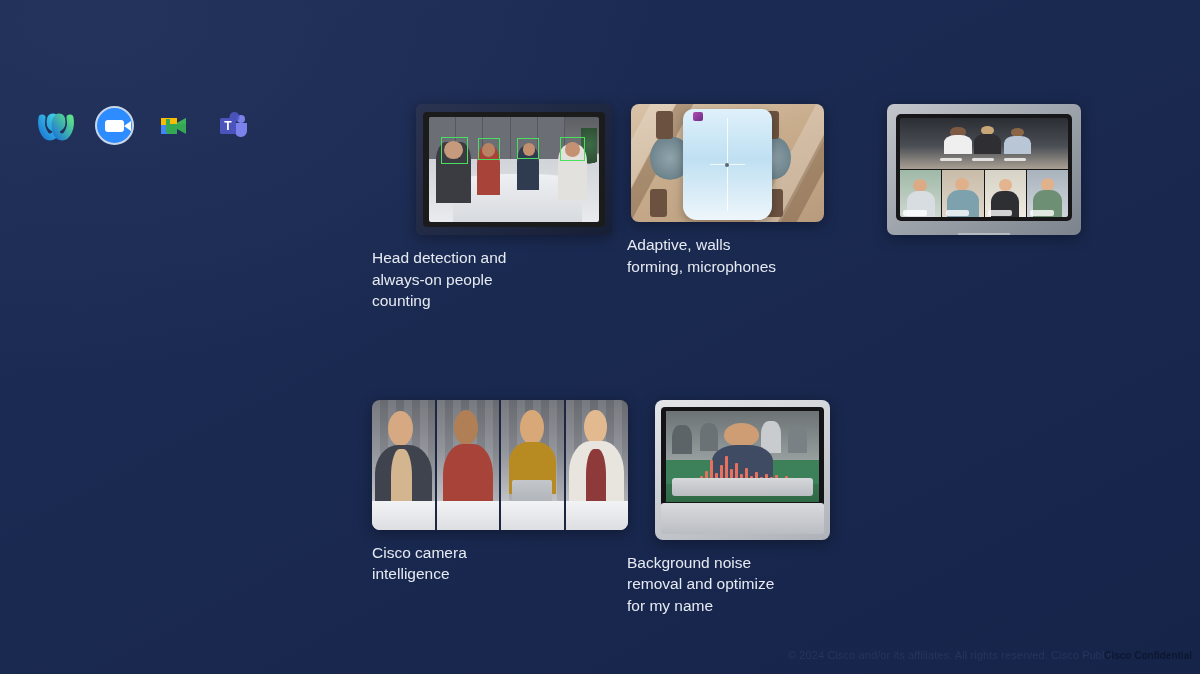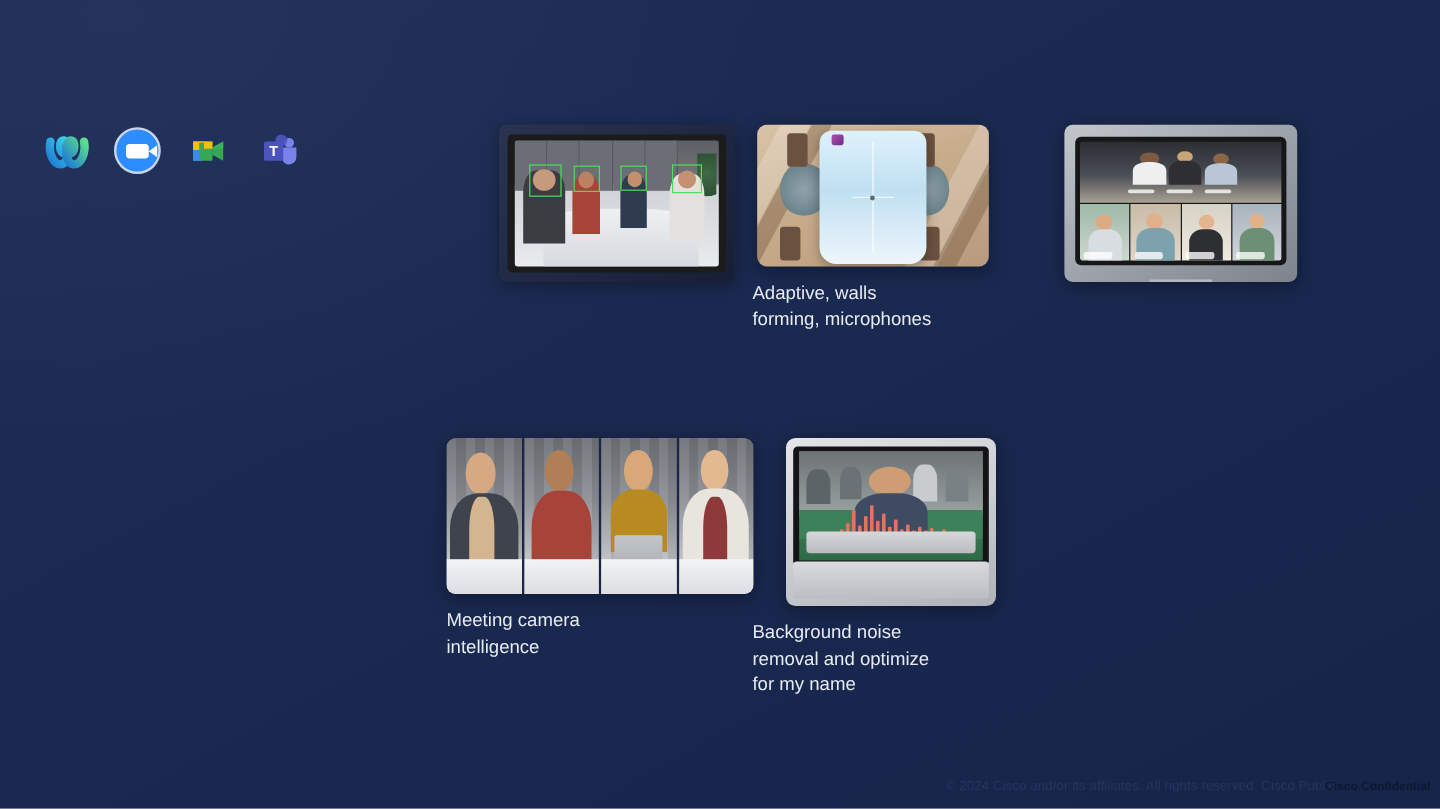--- a/index.html
+++ b/index.html
@@ -264,20 +264,23 @@
               <div class="person" style="left:76%;top:27%;width:17%;height:52%;background:#e3e1dd;border-radius:32% 32% 0 0"></div>
               <div class="person" style="left:80%;top:24%;width:9%;height:14%;background:#c49272;border-radius:50%"></div>
 
               <div class="hbox" style="left:7%;top:19%;width:16%;height:26%"></div>
               <div class="hbox" style="left:29%;top:20%;width:13%;height:21%"></div>
               <div class="hbox" style="left:52%;top:20%;width:13%;height:20%"></div>
               <div class="hbox" style="left:77%;top:19%;width:15%;height:23%"></div>
             </div>
           </div>
         </div>
+        <div class="caption">Head detection and
+always-on people
+counting</div>
       </div>
 
       <div class="cell cell-b">
         <div class="thumb t2">
           <div class="floorstripe" style="left:-6%;top:0;width:13%;height:100%"></div>
           <div class="shadowstripe" style="left:7%;top:0;width:9%;height:100%"></div>
           <div class="floorstripe" style="left:80%;top:0;width:14%;height:100%"></div>
           <div class="shadowstripe" style="left:92%;top:0;width:10%;height:100%"></div>
           <div class="t2-seat" style="left:10%;top:26%"></div>
           <div class="t2-seat" style="left:62%;top:26%"></div>
@@ -367,21 +370,21 @@
             <div class="fr-desk"></div>
           </div>
           <div class="fr">
             <div class="fr-bg-panel"></div>
             <div class="head" style="left:30%;top:8%;width:36%;height:26%;background:#e3b990"></div>
             <div class="torso" style="left:6%;top:32%;width:88%;height:60%;background:#e8e4de"></div>
             <div class="torso" style="left:32%;top:38%;width:32%;height:50%;background:#8f3a3a"></div>
             <div class="fr-desk"></div>
           </div>
         </div>
-        <div class="caption">Meeting camera
+        <div class="caption">Cisco camera
 intelligence</div>
       </div>
 
       <div class="cell cell-b">
         <div class="thumb t5" style="margin-left:28px">
           <div class="t5-bez">
             <div class="t5-scr">
               <div style="position:absolute;left:0;top:0;width:100%;height:58%;
                           background:linear-gradient(180deg,#6d7375,#9aa2a2)"></div>
               <div style="position:absolute;left:4%;top:16%;width:13%;height:32%;background:#5d6468;border-radius:40% 40% 0 0"></div>

